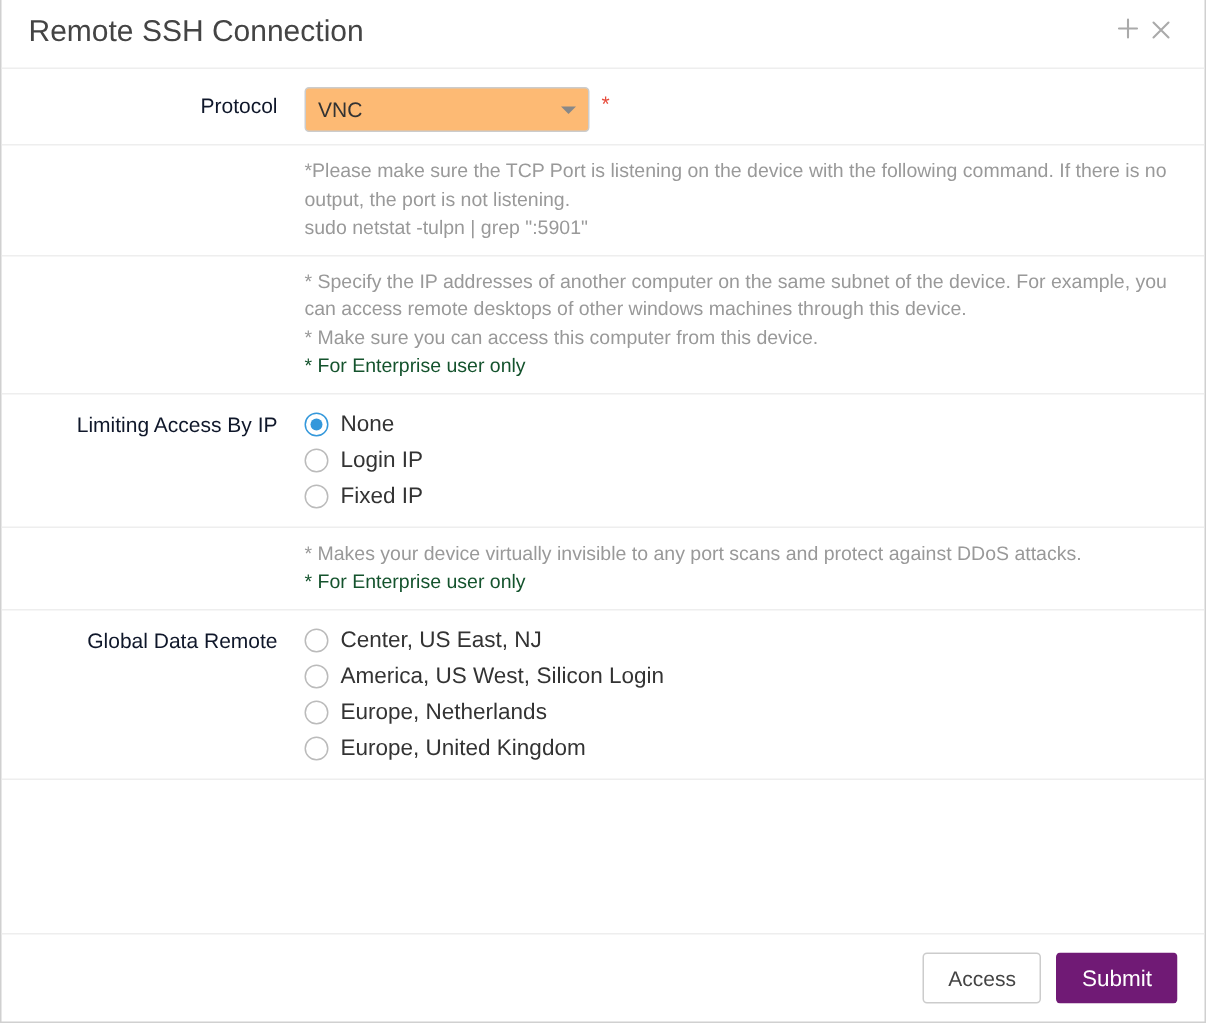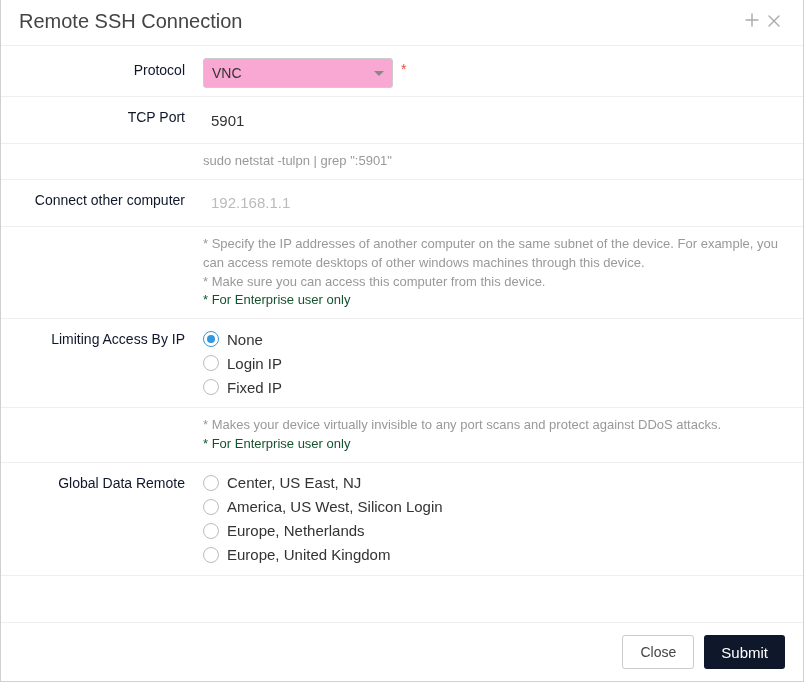--- a/index.html
+++ b/index.html
@@ -76,21 +76,21 @@
     }
     .sel {
       position: relative;
       width: 190px;
       border: 1px solid #ccc;
       border-radius: 3px;
       height: 30px;
       display: flex;
       align-items: center;
       padding: 0 8px;
-      background: #f9a8d4;
+      background: #fdba74;
       cursor: pointer;
     }
     .sel .val {
       flex: 1;
       color: #333;
       font-size: 14px;
     }
     .sel .caret {
       border-left: 5px solid transparent;
       border-right: 5px solid transparent;
@@ -159,21 +159,21 @@
       font-size: 14px;
       cursor: pointer;
       border: 1px solid transparent;
     }
     .btn-default {
       background: #fff;
       border-color: #ccc;
       color: #444;
     }
     .btn-primary {
-      background: #0f172a;
+      background: #701a75;
       color: #fff;
       font-weight: 500;
       font-size: 15px;
     }
   </style>
 </head>
 <body>
 
 <div class="modal">
 
@@ -199,40 +199,29 @@
         <div class="sel-wrap">
           <div class="sel">
             <span class="val">VNC</span>
             <span class="caret"></span>
           </div>
           <span class="req">*</span>
         </div>
       </div>
     </div>
 
-    <div class="row">
-      <div class="label-col">TCP Port</div>
-      <div class="field-col">
-        <input class="text-input" style="font-size: 15px;" value="5901">
-      </div>
-    </div>
 
     <div class="row">
       <div class="label-col"></div>
       <div class="field-col help">
+        <div>*Please make sure the TCP Port is listening on the device with the following command. If there is no output, the port is not listening.</div>
         <div>sudo netstat -tulpn | grep ":5901"</div>
       </div>
     </div>
 
-    <div class="row">
-      <div class="label-col">Connect other computer</div>
-      <div class="field-col">
-        <input class="text-input" placeholder="192.168.1.1" style="">
-      </div>
-    </div>
     <div class="row">
       <div class="label-col"></div>
       <div class="field-col help">
         <div>* Specify the IP addresses of another computer on the same subnet of the device. For example, you can access remote desktops of other windows machines through this device.</div>
         <div>* Make sure you can access this computer from this device.</div>
         <div class="ent">* For Enterprise user only</div>
       </div>
     </div>
 
     <div class="row">
@@ -278,17 +267,17 @@
         <div class="radio-item">
           <span class="rb"></span>
           <span>Europe, United Kingdom</span>
         </div>
       </div>
     </div>
 
   </div>
 
   <div class="modal-footer">
-    <button class="btn btn-default">Close</button>
+    <button class="btn btn-default">Access</button>
     <button class="btn btn-primary">Submit</button>
   </div>
 
 </div>
 
 </body></html>

